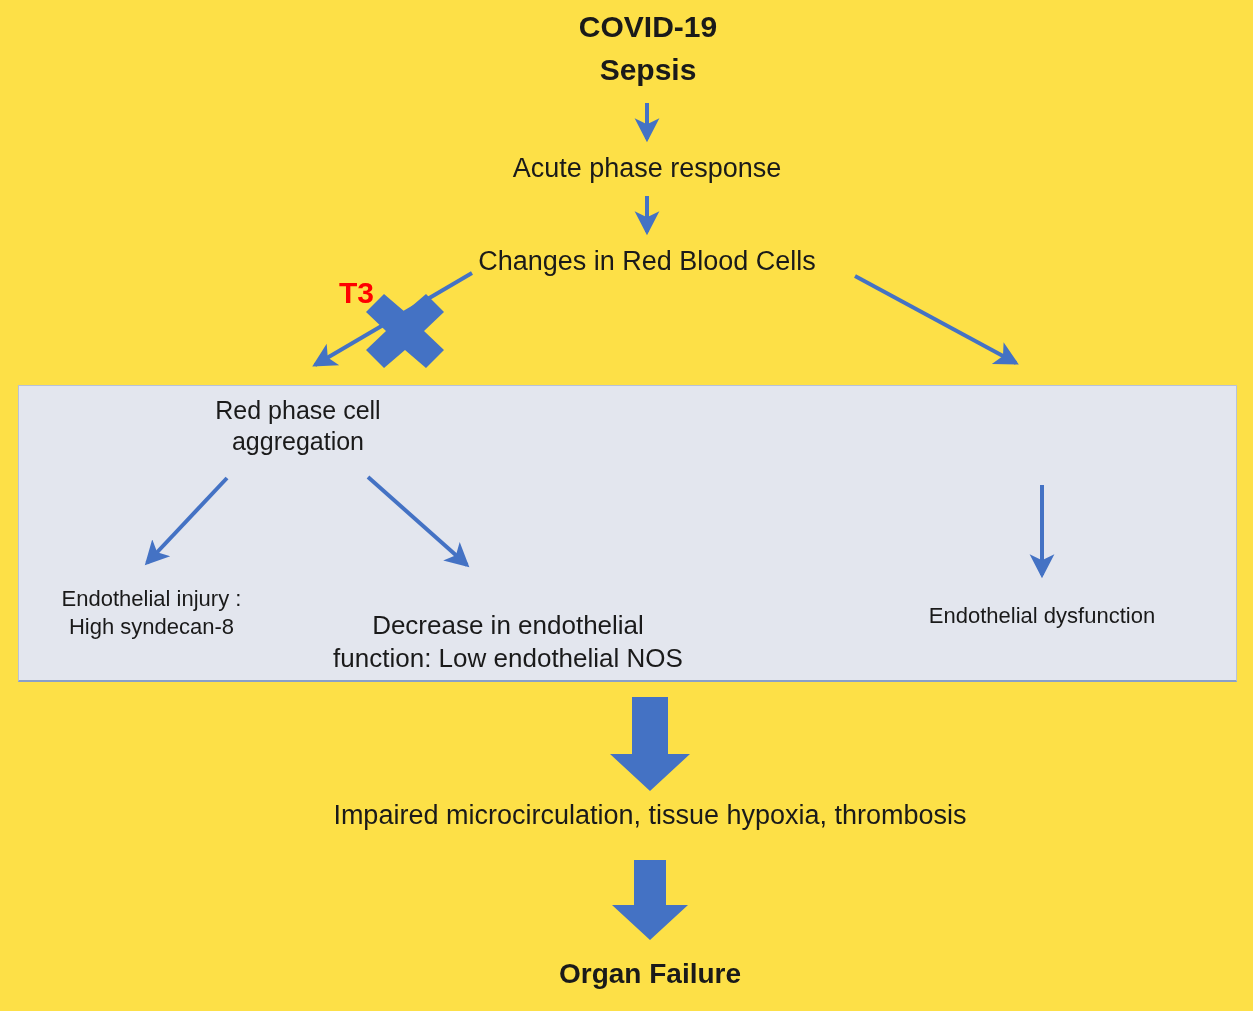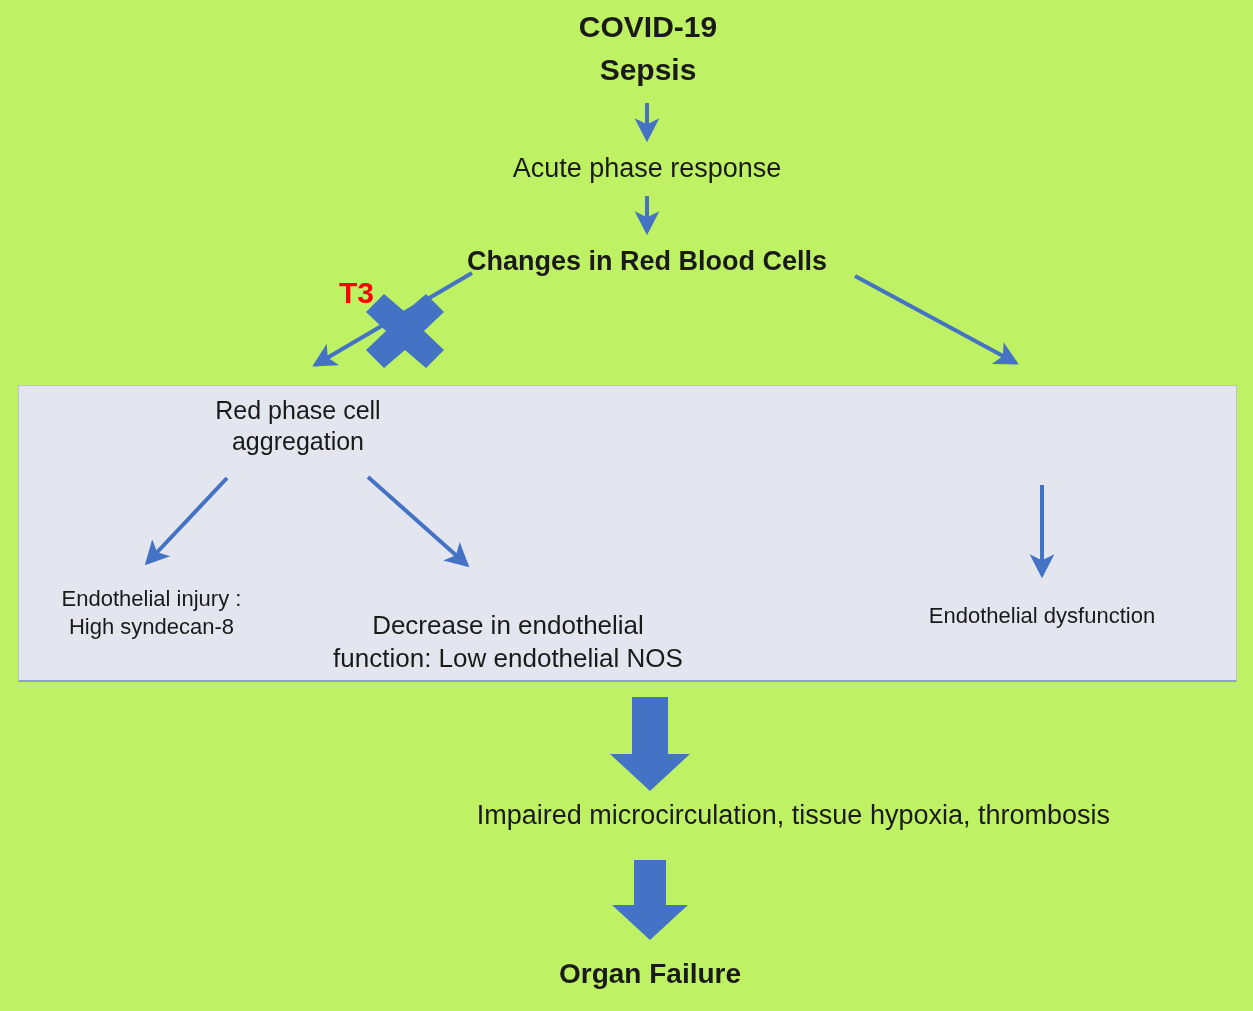--- a/index.html
+++ b/index.html
@@ -9,21 +9,21 @@
     background: #ffffff;
   }
   body {
     font-family: "Liberation Sans", sans-serif;
     color: #1a1a1a;
   }
   #canvas {
     position: relative;
     width: 1253px;
     height: 1011px;
-    background: #bef264;
+    background: #fde047;
     overflow: hidden;
   }
   .node {
     position: absolute;
     text-align: center;
     line-height: 1.25;
     color: #1a1a1a;
     white-space: pre-line;
   }
   .bold {
@@ -107,33 +107,33 @@
                L405,350 L384,368 L366,350 L386,331 L366,312 Z" fill="#4472C4"></path>
     </g>
   </svg>
 
   <div class="node bold" style="left:463px; top:8px; width:370px; font-size:30px;">COVID-19</div>
 
   <div class="node bold" style="left:463px; top:51px; width:370px; font-size:30px;">Sepsis</div>
 
   <div class="node" style="left:447px; top:152px; width:400px; font-size:27px;">Acute phase response</div>
 
-  <div class="node" style="left:447px; top:245px; width:400px; font-size:27px;font-weight:bold;">Changes in Red Blood Cells</div>
+  <div class="node" style="left:447px; top:245px; width:400px; font-size:27px;">Changes in Red Blood Cells</div>
 
   <div class="t3-label" style="left:339px; top:254px;margin-top:24px;">T3</div>
 
   <div class="node" style="left:148px; top:395px; width:300px; font-size:25px;">Red phase cell
 aggregation</div>
 
 
   <div class="node" style="left:20px; top:585px; width:263px; font-size:22px;">Endothelial injury :
 High syndecan-8</div>
 
   <div class="node" style="left:318px; top:609px; width:380px; font-size:26px;">Decrease in endothelial
 function: Low endothelial NOS</div>
 
   <div class="node" style="left:872px; top:602px; width:340px; font-size:22px;">Endothelial  dysfunction</div>
 
-  <div class="node" style="left:190px; top:799px; width:920px; font-size:27px;text-align:right;">Impaired microcirculation, tissue hypoxia, thrombosis</div>
+  <div class="node" style="left:190px; top:799px; width:920px; font-size:27px;">Impaired microcirculation, tissue hypoxia, thrombosis</div>
 
   <div class="node bold" style="left:450px; top:956px; width:400px; font-size:28px;">Organ Failure</div>
 
 </div>
 
 </body></html>

